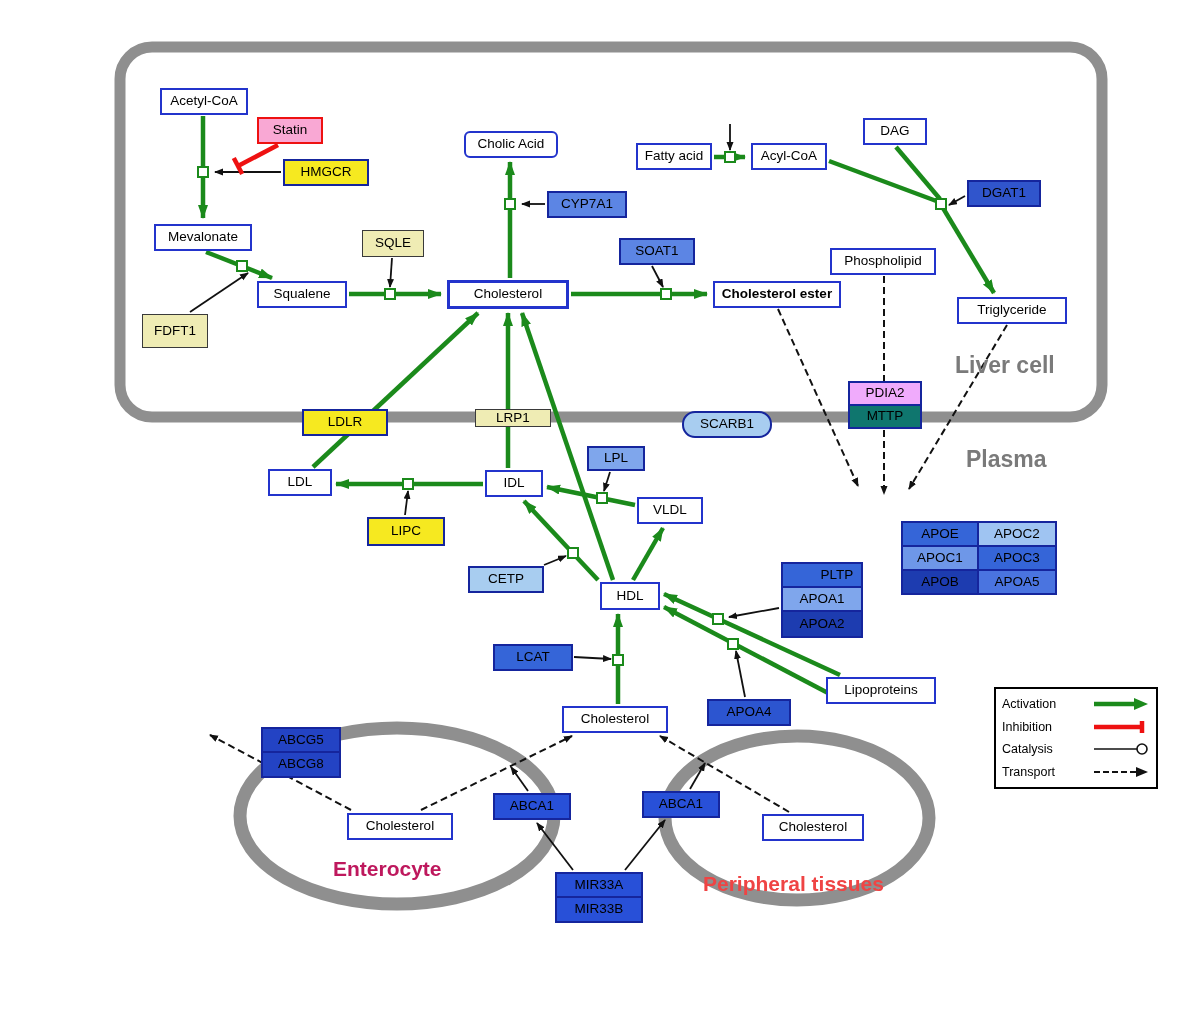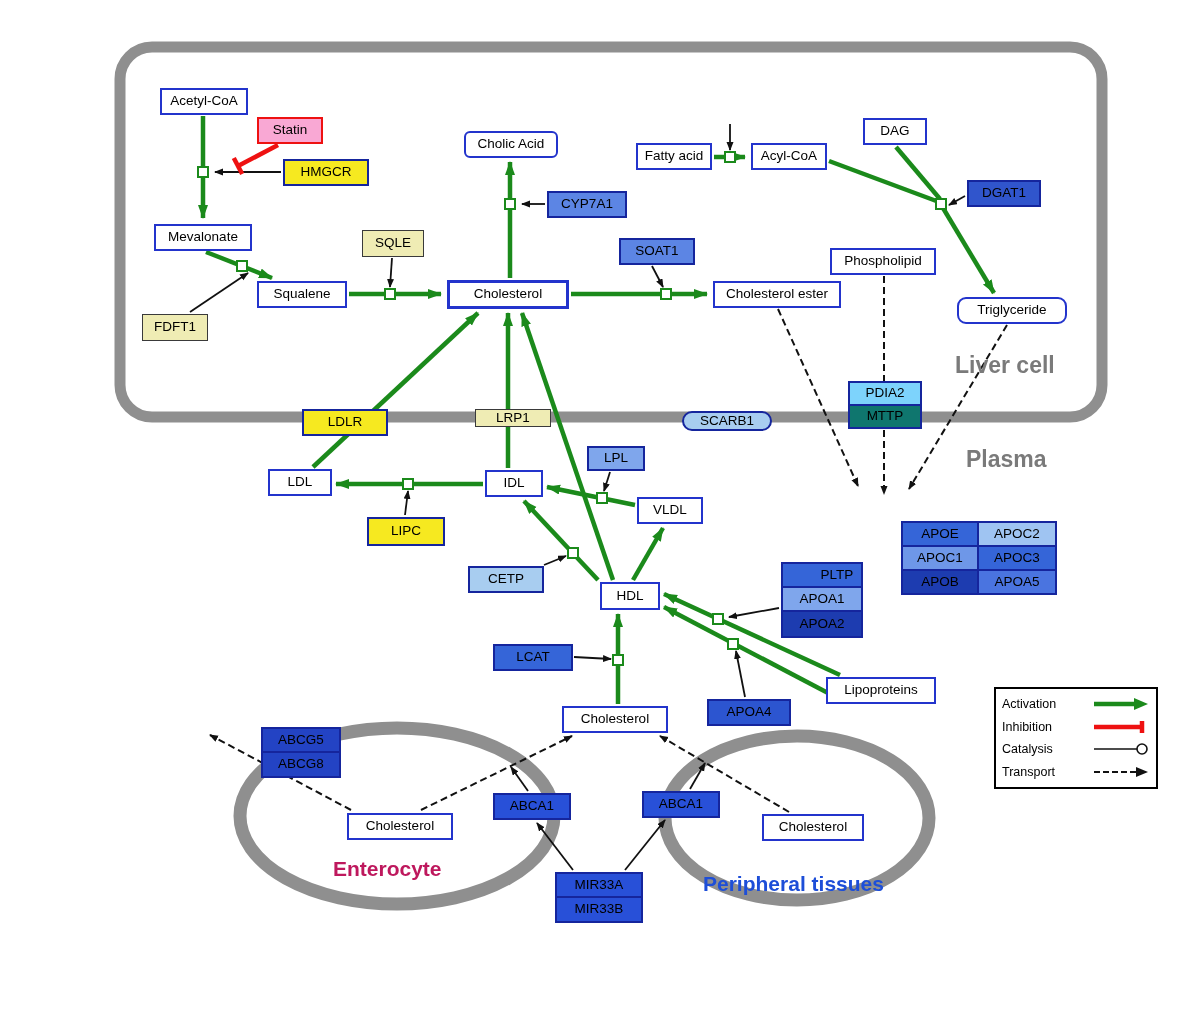--- a/index.html
+++ b/index.html
@@ -115,45 +115,45 @@
       <rect x="568" y="548" width="10" height="10"></rect>
       <rect x="613" y="655" width="10" height="10"></rect>
       <rect x="713" y="614" width="10" height="10"></rect>
       <rect x="728" y="639" width="10" height="10"></rect>
     </g>
   </svg>
 
   <div class="rlabel" style="left:955px;top:352px;font-size:23px;">Liver cell</div>
   <div class="rlabel" style="left:966px;top:446px;font-size:23px;text-align:right;">Plasma</div>
   <div class="rlabel" style="left:333px;top:857px;font-size:21px;color:#be185d;">Enterocyte</div>
-  <div class="rlabel" style="left:703px;top:872px;font-size:21px;color:#1d4ed8;">Peripheral tissues</div>
+  <div class="rlabel" style="left:703px;top:872px;font-size:21px;color:#ef4444;">Peripheral tissues</div>
 
   <div class="nb met" style="left:160px;top:88px;width:88px;height:27px;">Acetyl-CoA</div>
   <div class="nb statinb" style="left:257px;top:117px;width:66px;height:27px;">Statin</div>
   <div class="nb yy" style="left:283px;top:159px;width:86px;height:27px;">HMGCR</div>
   <div class="nb met" style="left:154px;top:224px;width:98px;height:27px;">Mevalonate</div>
   <div class="nb py" style="left:362px;top:230px;width:62px;height:27px;">SQLE</div>
   <div class="nb met" style="left:257px;top:281px;width:90px;height:27px;">Squalene</div>
-  <div class="nb py" style="left:142px;top:314px;width:66px;height:27px;">FDFT1</div>
+  <div class="nb py" style="left:142px;top:314px;width:66px;height:34px;">FDFT1</div>
   <div class="nb met hub" style="left:447px;top:280px;width:122px;height:29px;">Cholesterol</div>
   <div class="nb met" style="left:464px;top:131px;width:94px;height:27px;border-radius:6px;">Cholic Acid</div>
   <div class="nb gene" style="left:547px;top:191px;width:80px;height:27px;background:#5c85e4;">CYP7A1</div>
   <div class="nb gene" style="left:619px;top:238px;width:76px;height:27px;background:#5c85e4;">SOAT1</div>
-  <div class="nb met" style="left:713px;top:281px;width:128px;height:27px;">Cholesterol ester</div>
+  <div class="nb met" style="left:713px;top:281px;width:128px;height:27px;font-weight:bold;">Cholesterol ester</div>
   <div class="nb met" style="left:636px;top:143px;width:76px;height:27px;">Fatty acid</div>
   <div class="nb met" style="left:751px;top:143px;width:76px;height:27px;">Acyl-CoA</div>
   <div class="nb met" style="left:863px;top:118px;width:64px;height:27px;">DAG</div>
   <div class="nb gene" style="left:967px;top:180px;width:74px;height:27px;background:#3055cc;">DGAT1</div>
   <div class="nb met" style="left:830px;top:248px;width:106px;height:27px;">Phospholipid</div>
-  <div class="nb met" style="left:957px;top:297px;width:110px;height:27px;border-radius:9px;">Triglyceride</div>
+  <div class="nb met" style="left:957px;top:297px;width:110px;height:27px;">Triglyceride</div>
 
   <div class="nb yy" style="left:302px;top:409px;width:86px;height:27px;">LDLR</div>
   <div class="nb py" style="left:475px;top:409px;width:76px;height:18px;">LRP1</div>
-  <div class="nb gene" style="left:682px;top:411px;width:90px;height:20px;background:#a8cdf0;border-radius:13px;">SCARB1</div>
-  <div class="nb gene" style="left:848px;top:381px;width:74px;height:25px;background:#7dd3fc;">PDIA2</div>
+  <div class="nb gene" style="left:682px;top:411px;width:90px;height:27px;background:#a8cdf0;border-radius:13px;">SCARB1</div>
+  <div class="nb gene" style="left:848px;top:381px;width:74px;height:25px;background:#f0abfc;">PDIA2</div>
   <div class="nb gene" style="left:848px;top:404px;width:74px;height:25px;background:#0f766e;">MTTP</div>
 
   <div class="nb met" style="left:268px;top:469px;width:64px;height:27px;">LDL</div>
   <div class="nb met" style="left:485px;top:470px;width:58px;height:27px;">IDL</div>
   <div class="nb gene" style="left:587px;top:446px;width:58px;height:25px;background:#7fa6ec;">LPL</div>
   <div class="nb met" style="left:637px;top:497px;width:66px;height:27px;">VLDL</div>
   <div class="nb yy" style="left:367px;top:517px;width:78px;height:29px;">LIPC</div>
   <div class="nb gene" style="left:468px;top:566px;width:76px;height:27px;background:#a8cdf0;">CETP</div>
   <div class="nb met" style="left:600px;top:582px;width:60px;height:28px;">HDL</div>
 

